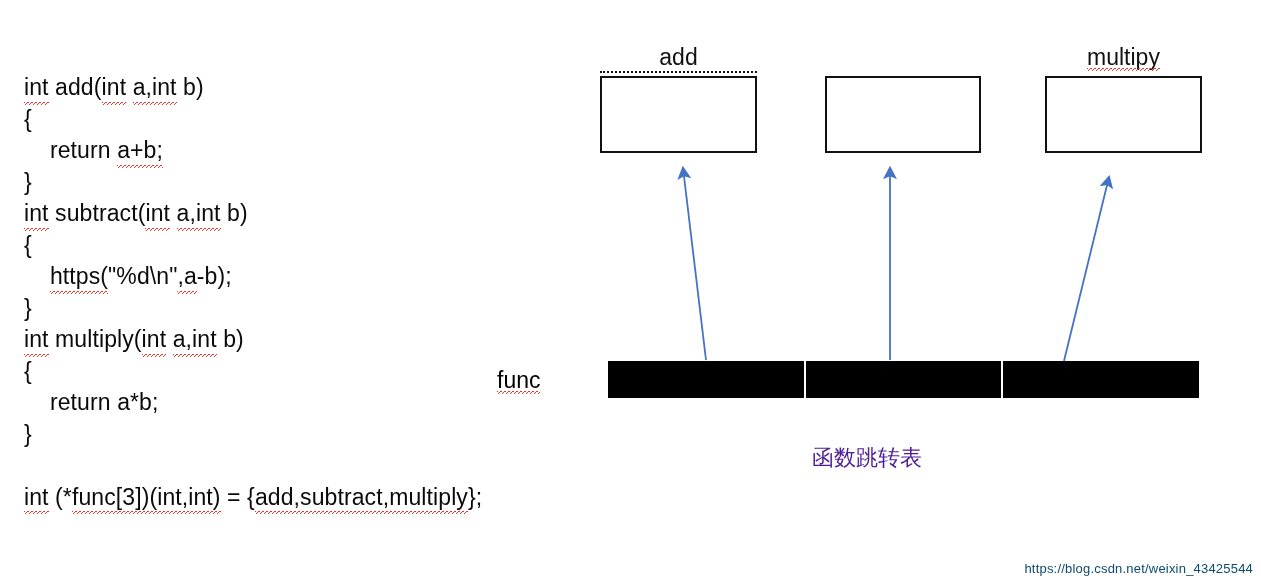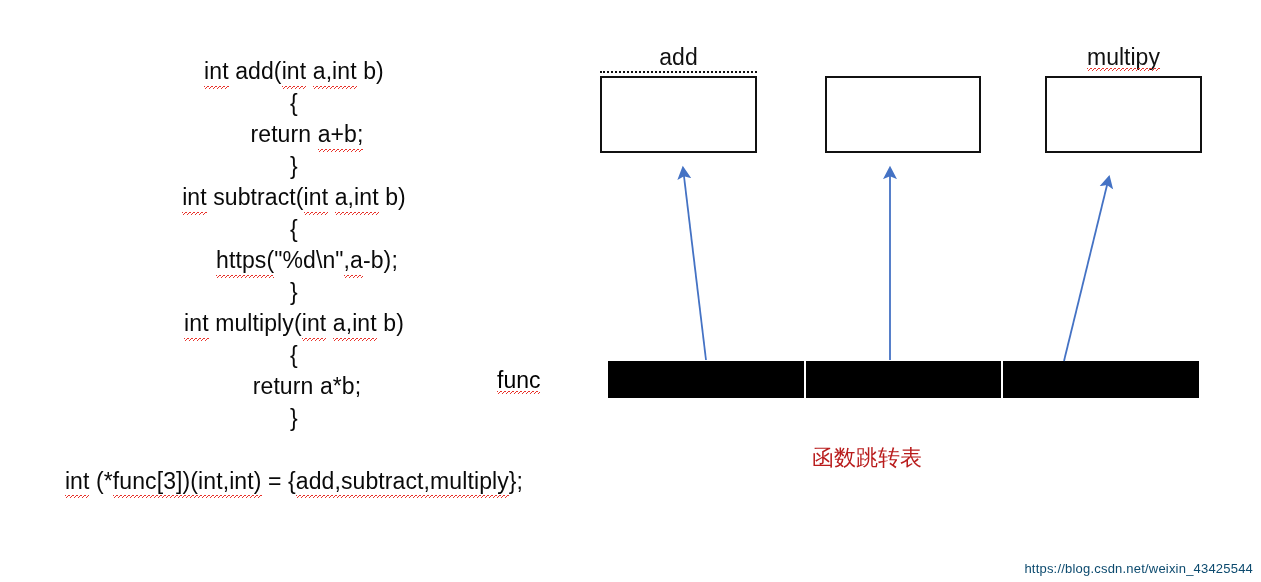--- a/index.html
+++ b/index.html
@@ -17,23 +17,22 @@
   }
   #canvas {
     position: absolute;
     inset: 0;
   }
 
   
   #code-listing {
     position: absolute;
     left: 24px;
-    top: 56px;
+    top: 72px;
     width: 540px;
-    text-align: center;
   }
   .code-line {
     font-size: 23px;
     line-height: 31.5px;
     white-space: pre;
     color: #0a0a0a;
     letter-spacing: 0.1px;
   }
   .code-line.blank {
     height: 31.5px;
@@ -111,21 +110,21 @@
     font-size: 23px;
     line-height: 26px;
     color: #000000;
   }
   #table-caption {
     position: absolute;
     left: 812px;
     top: 443px;
     font-size: 22px;
     line-height: 30px;
-    color: #b91c1c;
+    color: #4c1d95;
     font-family: "DejaVu Sans", "Liberation Sans", sans-serif;
   }
   #arrows {
     position: absolute;
     left: 0;
     top: 0;
     width: 1261px;
     height: 582px;
     pointer-events: none;
   }

